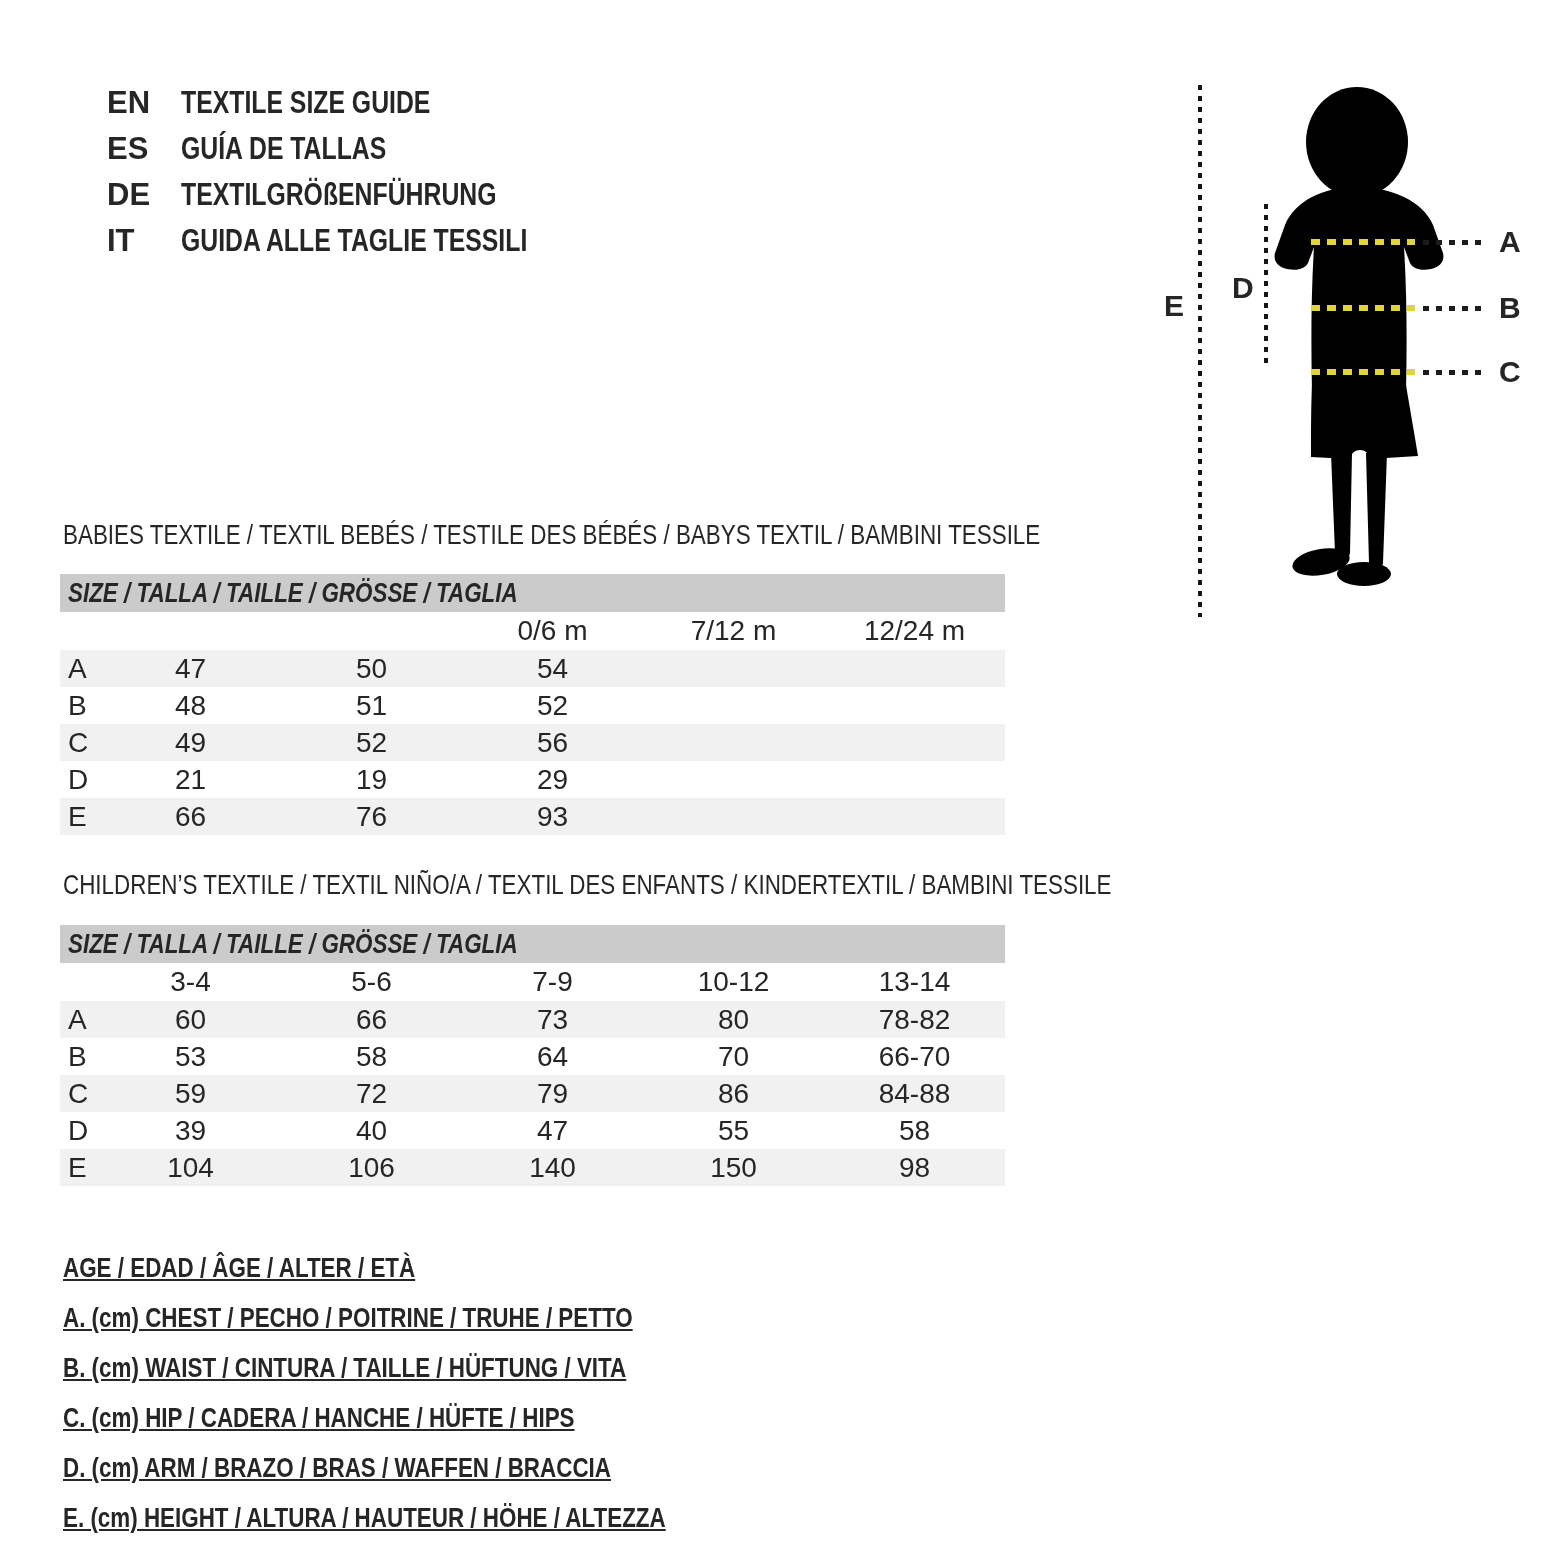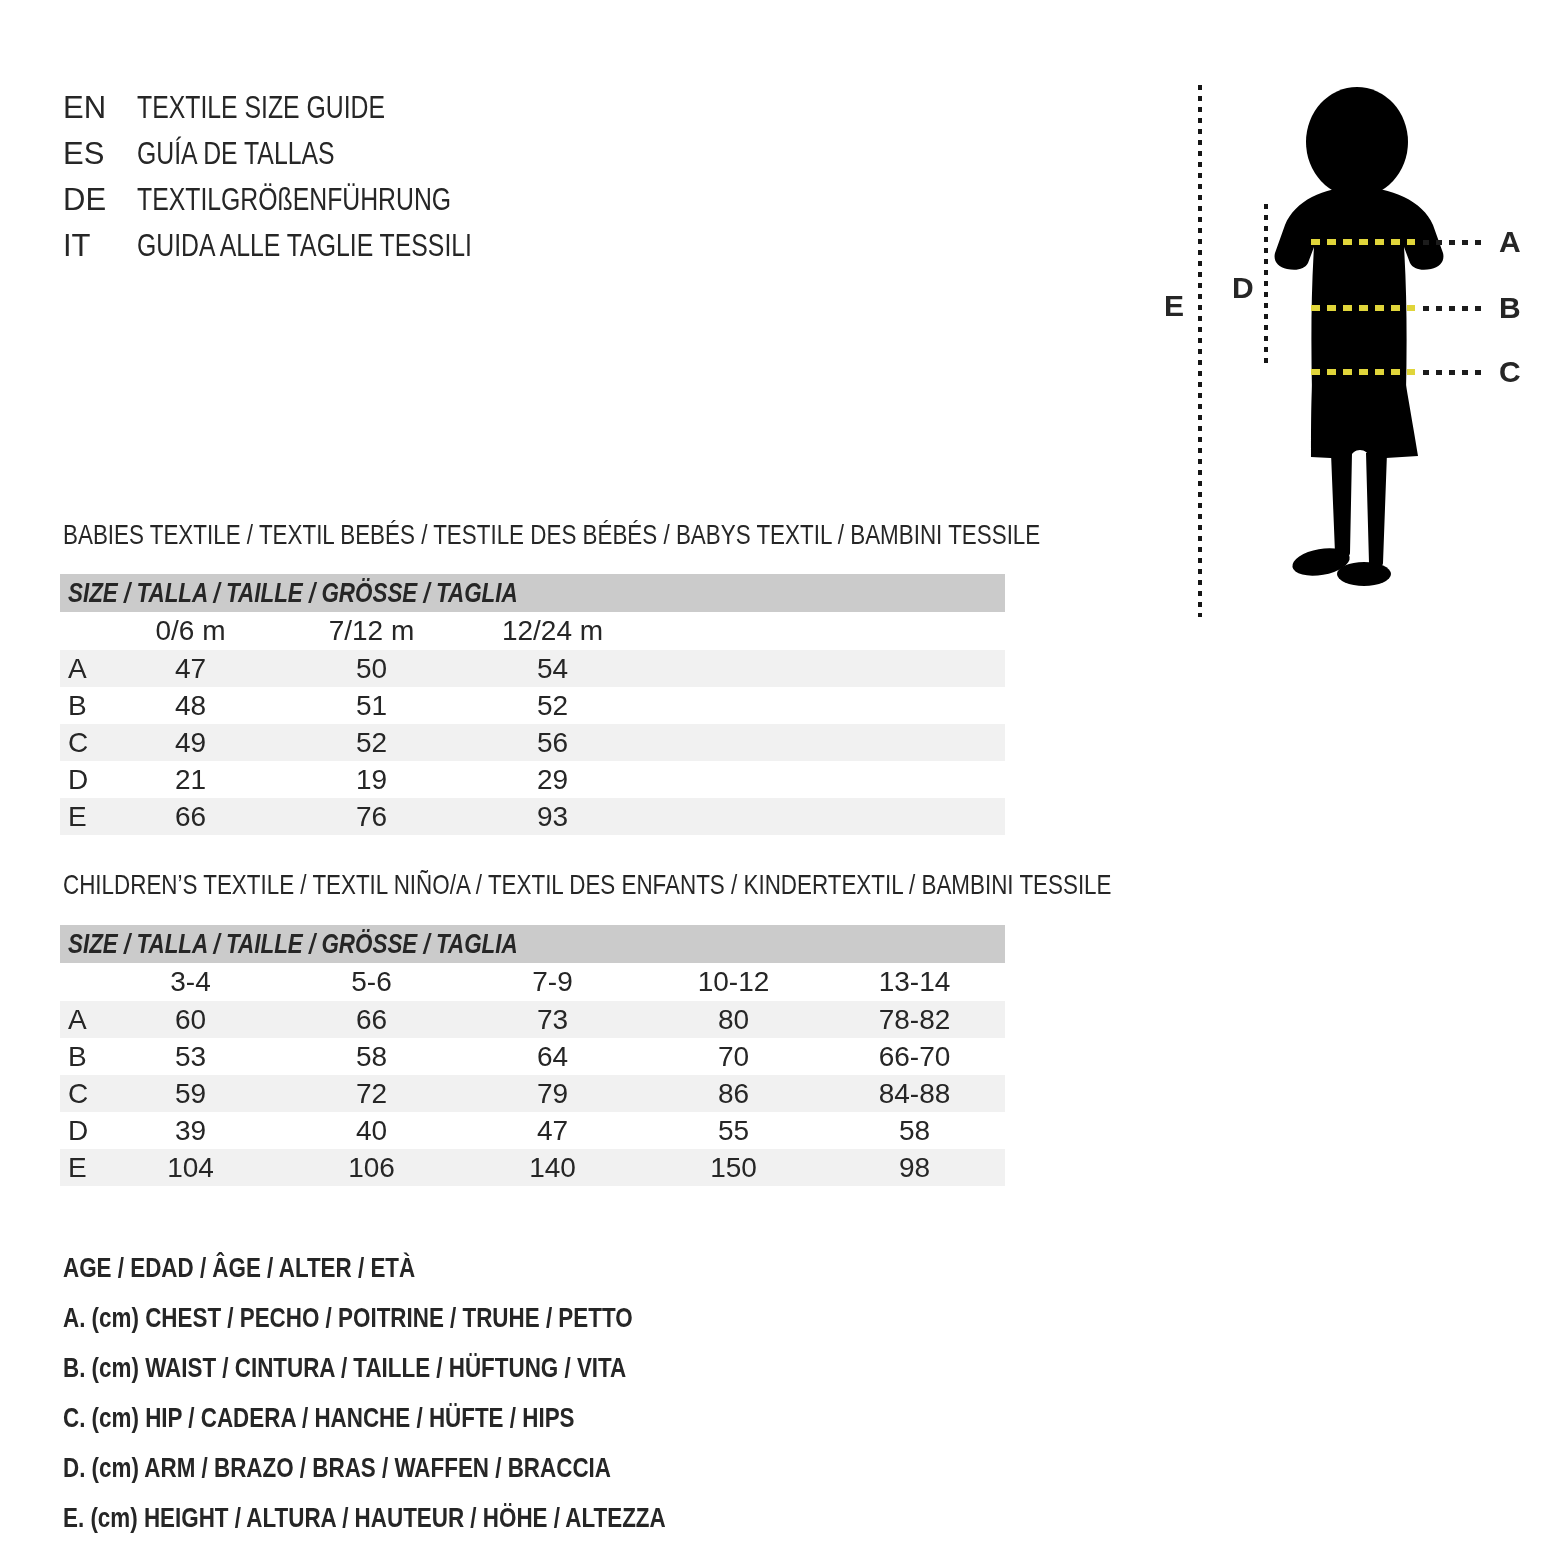--- a/index.html
+++ b/index.html
@@ -4,21 +4,21 @@
 <style>
   html,body{margin:0;padding:0;background:#ffffff;}
   .page{
     position:relative;width:1563px;height:1563px;background:#ffffff;overflow:hidden;
     font-family:"Liberation Sans",sans-serif;color:#262626;
   }
   .cond{display:inline-block;transform:scaleX(0.8);transform-origin:0 50%;white-space:nowrap;}
 
   
   .languages{position:absolute;left:63px;top:80px;}
-  .lang-row{display:flex;height:46px;align-items:flex-end;font-size:31px;font-weight:normal;}
+  .lang-row{display:flex;height:46px;align-items:center;font-size:31px;font-weight:bold;margin-left:44px;}
   .lang-code{width:74px;flex:0 0 74px;}
 
   
   .figure{position:absolute;left:1150px;top:85px;width:413px;height:540px;}
   .vline{position:absolute;width:4px;background:repeating-linear-gradient(to bottom,#161616 0 5px,transparent 5px 11px);}
   .e-line{left:48px;top:0;height:532px;}
   .d-line{left:114px;top:119px;height:161px;}
   .axis-label{position:absolute;font-size:30px;font-weight:bold;color:#262626;}
   .e-label{left:14px;top:204px;}
   .d-label{left:82px;top:186px;}
@@ -32,28 +32,28 @@
   .section-heading{position:absolute;left:63px;font-size:28px;font-weight:normal;}
   .babies-heading{top:519px;}
   .children-heading{top:869px;}
 
   
   .size-table{position:absolute;left:60px;width:945px;}
   .babies-table{top:574px;}
   .children-table{top:925px;}
   .table-bar{height:38px;background:#cbcbcb;display:flex;align-items:center;padding-left:8px;box-sizing:border-box;font-size:28px;font-weight:bold;font-style:italic;}
   .table-row{display:flex;height:37px;align-items:center;font-size:28px;}
-  .cols-row{height:38px;}
+  .cols-row{height:38px;justify-content:flex-end;}
   .stripe{background:#f1f1f1;}
   .cell{box-sizing:border-box;}
   .label-cell{width:40px;flex:0 0 40px;padding-left:8px;}
   .data-cell{width:181px;flex:0 0 181px;text-align:center;}
 
   
-  .legend{position:absolute;left:63px;top:1243px;}
+  .legend{position:absolute;left:63px;top:1243px;text-decoration:underline;}
   .legend-line{height:50px;display:flex;align-items:center;font-size:28px;font-weight:bold;}
 </style>
 </head>
 <body>
 
 <div class="page">
 
   <div class="languages">
     <div class="lang-row">
       <span class="lang-code">EN</span>

